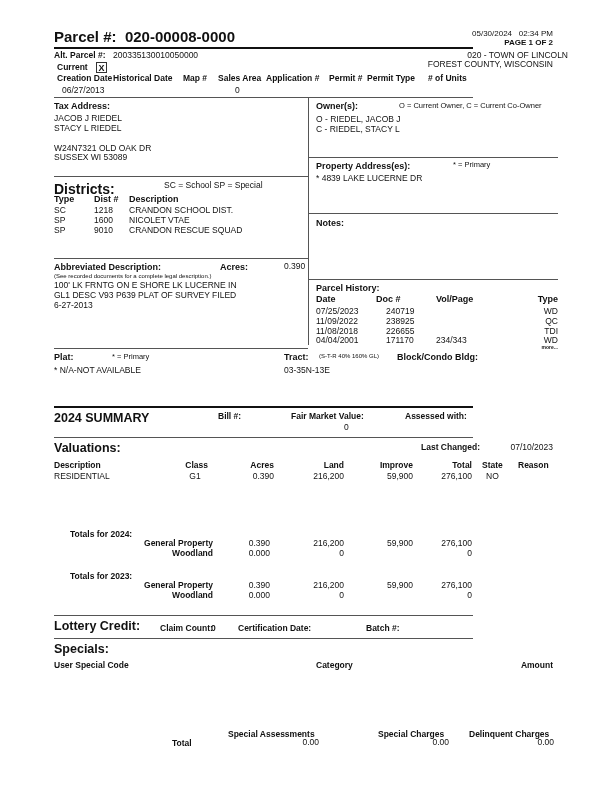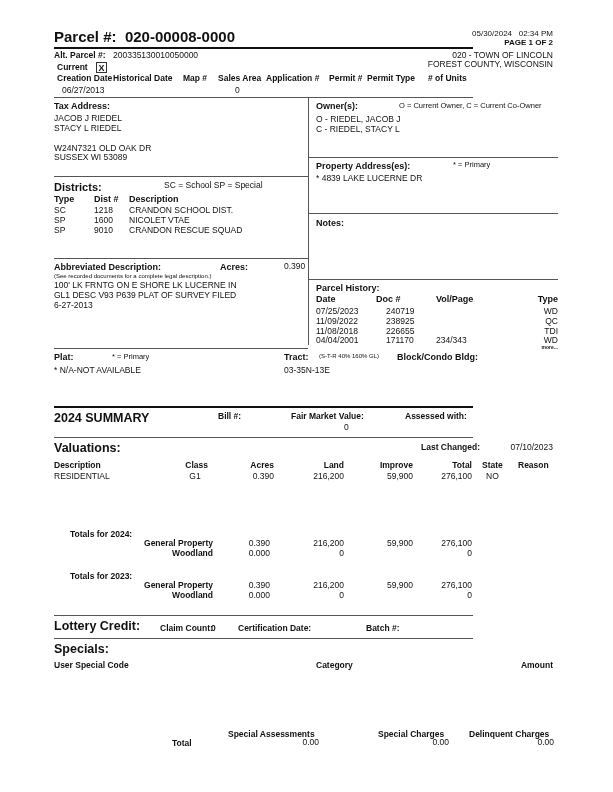--- a/index.html
+++ b/index.html
@@ -27,21 +27,21 @@
 </div>
 <div class="abs r" style="right:60px;top:29px;font-size:8px;">
   <span>05/30/2024</span>&nbsp;&nbsp;
   <span>02:34 PM</span>
 </div>
 <div class="abs r b" style="right:60px;top:38px;font-size:8px;">PAGE 1 OF 2</div>
 <div class="line thick" style="left:54px;top:47px;width:419px;height:2px;"></div>
 
 <div class="abs b" style="left:54px;top:51px;">Alt. Parcel #:</div>
 <div class="abs" style="left:113px;top:51px;">200335130010050000</div>
-<div class="abs r" style="right:60px;top:51px;">020 - TOWN OF LINCOLN</div>
+<div class="abs r" style="right:45px;top:51px;">020 - TOWN OF LINCOLN</div>
 <div class="abs r" style="right:60px;top:60px;">FOREST COUNTY, WISCONSIN</div>
 <div class="abs b" style="left:57px;top:62px;">
   <span>Current</span>
   <span class="cb">X</span>
 </div>
 <div class="abs b" style="left:57px;top:74px;">Creation Date</div>
 <div class="abs b" style="left:113px;top:74px;">Historical Date</div>
 <div class="abs b" style="left:183px;top:74px;">Map #</div>
 <div class="abs b" style="left:218px;top:74px;">Sales Area</div>
 <div class="abs b" style="left:266px;top:74px;">Application #</div>
@@ -57,21 +57,21 @@
 <div class="abs b" style="left:54px;top:101px;font-size:9px;">Tax Address:</div>
 <div class="abs lines" style="left:54px;top:114px;">
   <div>JACOB J RIEDEL</div>
   <div>STACY L RIEDEL</div>
   <div style="height:10px;"></div>
   <div>W24N7321 OLD OAK DR</div>
   <div>SUSSEX WI 53089</div>
 </div>
 
 <div class="line" style="left:54px;top:176px;width:254px;height:1px;"></div>
-<div class="abs b" style="left:54px;top:181px;font-size:11px;">Districts:</div>
+<div class="abs b" style="left:54px;top:181px;font-size:14px;">Districts:</div>
 <div class="abs" style="left:164px;top:181px;font-size:8.5px;">SC = School  SP = Special</div>
 <div class="abs b" style="left:54px;top:194px;font-size:9px;">Type</div>
 <div class="abs b" style="left:94px;top:194px;font-size:9px;">Dist #</div>
 <div class="abs b" style="left:129px;top:194px;font-size:9px;">Description</div>
 <div class="abs lines" style="left:54px;top:206px;">
   <div>SC</div>
   <div>SP</div>
   <div>SP</div>
 </div>
 <div class="abs lines" style="left:94px;top:206px;">

